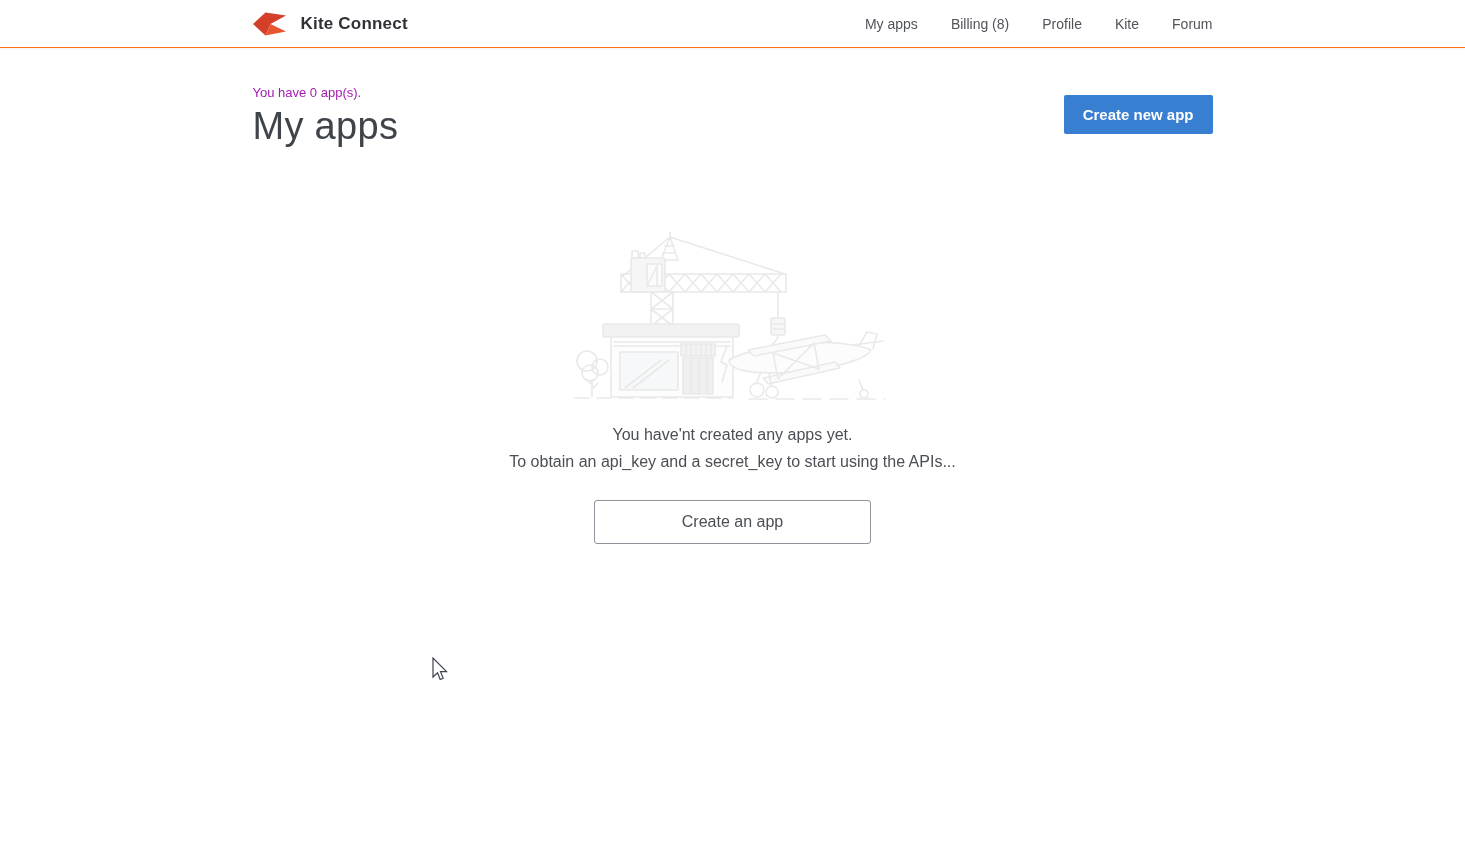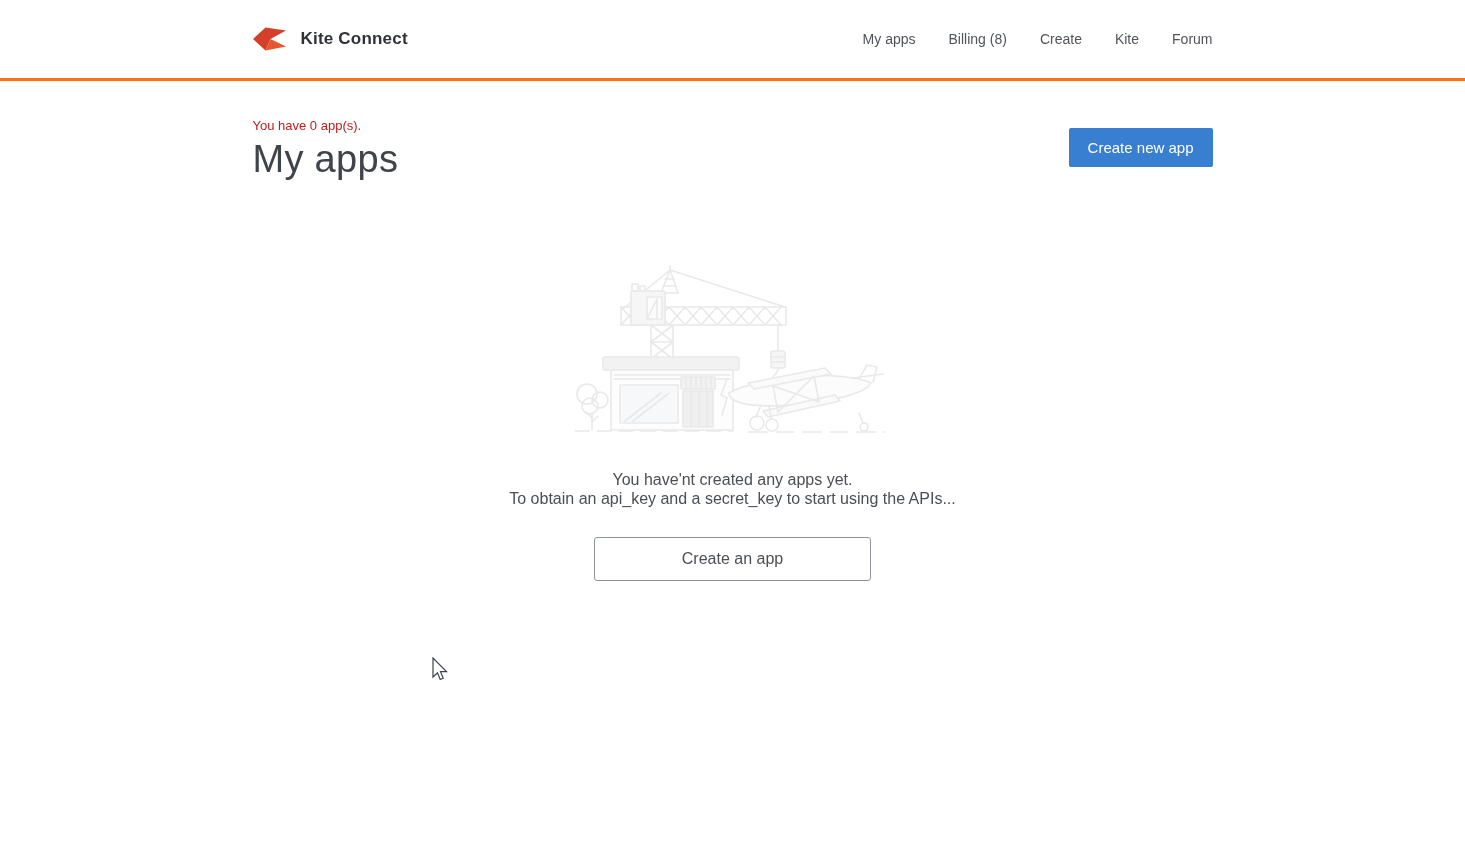--- a/index.html
+++ b/index.html
@@ -8,23 +8,23 @@
     background: #ffffff;
     font-family: "Liberation Sans", "DejaVu Sans", sans-serif;
     color: #4b4e54;
     overflow: hidden;
     position: relative;
   }
   .container { width: 960px; margin: 0 auto; }
 
   
   .topbar {
-    height: 81px;
+    height: 48px;
     background: #ffffff;
-    border-bottom: 3px solid #f97316;
+    border-bottom: 1px solid #f97316;
     box-shadow: 0 1px 3px rgba(0,0,0,0.05);
   }
   .topbar .container {
     height: 100%;
     display: flex;
     align-items: center;
   }
   .brand { display: flex; align-items: center; gap: 11px; cursor: pointer; }
   .brand-name {
     font-size: 17px;
@@ -40,46 +40,46 @@
     cursor: pointer;
   }
 
   
   .page-head {
     margin-top: 37px;
     display: flex;
     align-items: flex-start;
     justify-content: space-between;
   }
-  .apps-count { font-size: 13px; color: #b91c1c; }
+  .apps-count { font-size: 13px; color: #a21caf; }
   .page-title {
     margin-top: 5px;
     font-size: 38px;
     font-weight: 300;
     color: #3f434a;
     letter-spacing: 0.3px;
   }
   .btn-primary {
     margin-top: 10px;
     background: #387ed1;
     color: #ffffff;
     border: none;
     border-radius: 2px;
     font-family: inherit;
     font-size: 15px;
-    font-weight: 400;
+    font-weight: 700;
     padding: 11px 19px;
     cursor: pointer;
   }
 
   
   .empty-state { margin-top: 84px; text-align: center; }
   .empty-state .illustration { display: inline-block; }
-  .empty-line1 { margin-top: 32px; font-size: 16px; color: #4b4e54; }
-  .empty-line2 { margin-top: 1px;  font-size: 16px; color: #4b4e54; }
+  .empty-line1 { margin-top: 20px; font-size: 16px; color: #4b4e54; }
+  .empty-line2 { margin-top: 9px;  font-size: 16px; color: #4b4e54; }
   .btn-outline {
     margin-top: 29px;
     width: 277px;
     height: 44px;
     background: #ffffff;
     border: 1px solid #8f949c;
     border-radius: 3px;
     font-family: inherit;
     font-size: 16px;
     color: #4b4e54;
@@ -104,21 +104,21 @@
         <svg width="37" height="26" viewBox="0 0 37 26" aria-hidden="true">
           <polygon points="0,13 12.5,1.5 33,4.5 17.5,13 12.5,24.5" fill="#d43f2a"></polygon>
           <polygon points="12.5,24.5 17.5,13 33,20.5" fill="#e8562f"></polygon>
         </svg>
       </span>
       <span class="brand-name">Kite Connect</span>
     </div>
     <nav class="nav">
       <a href="#">My apps</a>
       <a href="#">Billing (8)</a>
-      <a href="#">Create</a>
+      <a href="#">Profile</a>
       <a href="#">Kite</a>
       <a href="#">Forum</a>
     </nav>
   </div>
 </header>
 
 <main class="container">
 
   <div class="page-head">
     <div>

